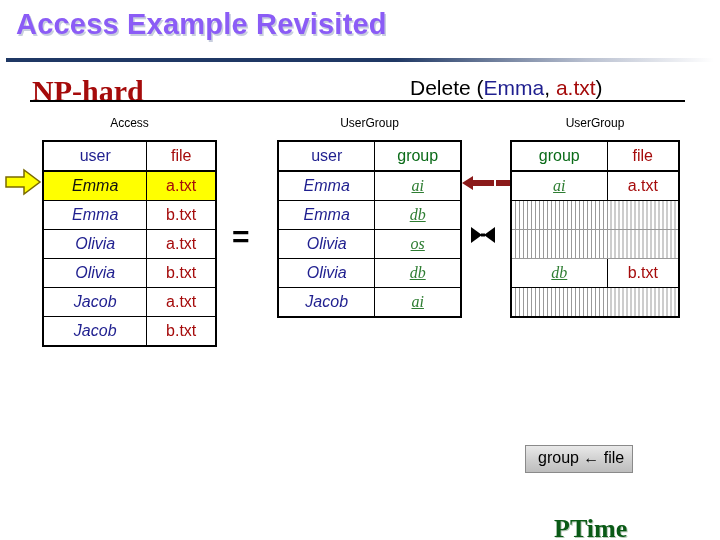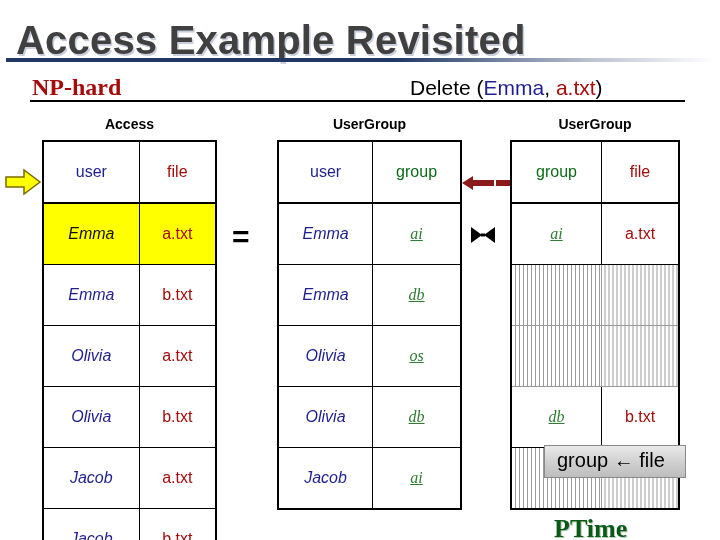--- a/index.html
+++ b/index.html
@@ -12,45 +12,45 @@
     height: 540px;
     position: relative;
     overflow: hidden;
     font-family: "Liberation Sans", sans-serif;
   }
 
   
   #slide-title {
     position: absolute;
     left: 16px;
-    top: 18px;
-    font-family: "Liberation Sans", sans-serif;
-    font-size: 40px;
+    top: 8px;
+    font-family: "Liberation Sans", sans-serif;
+    font-size: 29px;
     font-weight: bold;
-    color: #404040;
+    color: #8b5cf6;
     letter-spacing: 0.2px;
     text-shadow: 1.5px 1.5px 0 #c8cede;
     white-space: nowrap;
   }
   #title-rule {
     position: absolute;
     left: 6px;
     top: 58px;
     width: 708px;
     height: 4px;
     background: linear-gradient(to right, #1F3864 0%, #1F3864 55%, #b9c0d0 82%, #ffffff 100%);
   }
 
   
   #np-hard {
     position: absolute;
     left: 32px;
     top: 74px;
     font-family: "Liberation Serif", serif;
-    font-size: 24px;
+    font-size: 30px;
     font-weight: bold;
     color: #A50B0B;
     white-space: nowrap;
   }
   #delete-expr {
     position: absolute;
     left: 410px;
     top: 76px;
     font-family: "Liberation Sans", sans-serif;
     font-size: 21px;
@@ -65,35 +65,34 @@
     top: 100px;
     width: 655px;
     height: 2px;
     background: #000000;
   }
 
   
   .caption {
     position: absolute;
     font-family: "Liberation Sans", sans-serif;
-    font-size: 14px;
+    font-size: 12px;
     color: #000000;
     text-align: center;
     white-space: nowrap;
-    font-weight: bold;
   }
   .reltable {
     position: absolute;
     border-collapse: collapse;
     border: 2px solid #000000;
     background: #ffffff;
   }
   .reltable td, .reltable th {
     border: 1px solid #000000;
-    padding: 16px;
+    padding: 0;
     height: 28px;
     text-align: center;
     vertical-align: middle;
     font-size: 16px;
     font-weight: normal;
   }
   .reltable thead th {
     border-bottom: 2px solid #000000;
   }
   .hdr-user  { color: #1F1F8F; font-family: "Liberation Sans", sans-serif; }
@@ -164,28 +163,27 @@
     top: 175px;
     width: 32px;
     height: 16px;
   }
 
   
   #constraint-box {
     position: absolute;
     left: 525px;
     top: 445px;
-    padding: 3px 20px 5px 12px;
+    padding: 3px 8px 5px 12px;
     border: 1px solid #8a8a8a;
     background: linear-gradient(to bottom, #e9e9e9 0%, #cfcfcf 55%, #bdbdbd 100%);
     font-family: "Liberation Sans", sans-serif;
-    font-size: 20px;
+    font-size: 16px;
     color: #000000;
     white-space: nowrap;
-    margin-left: 19px;
   }
   #ptime-label {
     position: absolute;
     left: 554px;
     top: 478px;
     font-family: "Liberation Serif", serif;
     font-size: 26px;
     font-weight: bold;
     color: #0A5A16;
     text-shadow: 1px 1px 0 #b9c9ba;

